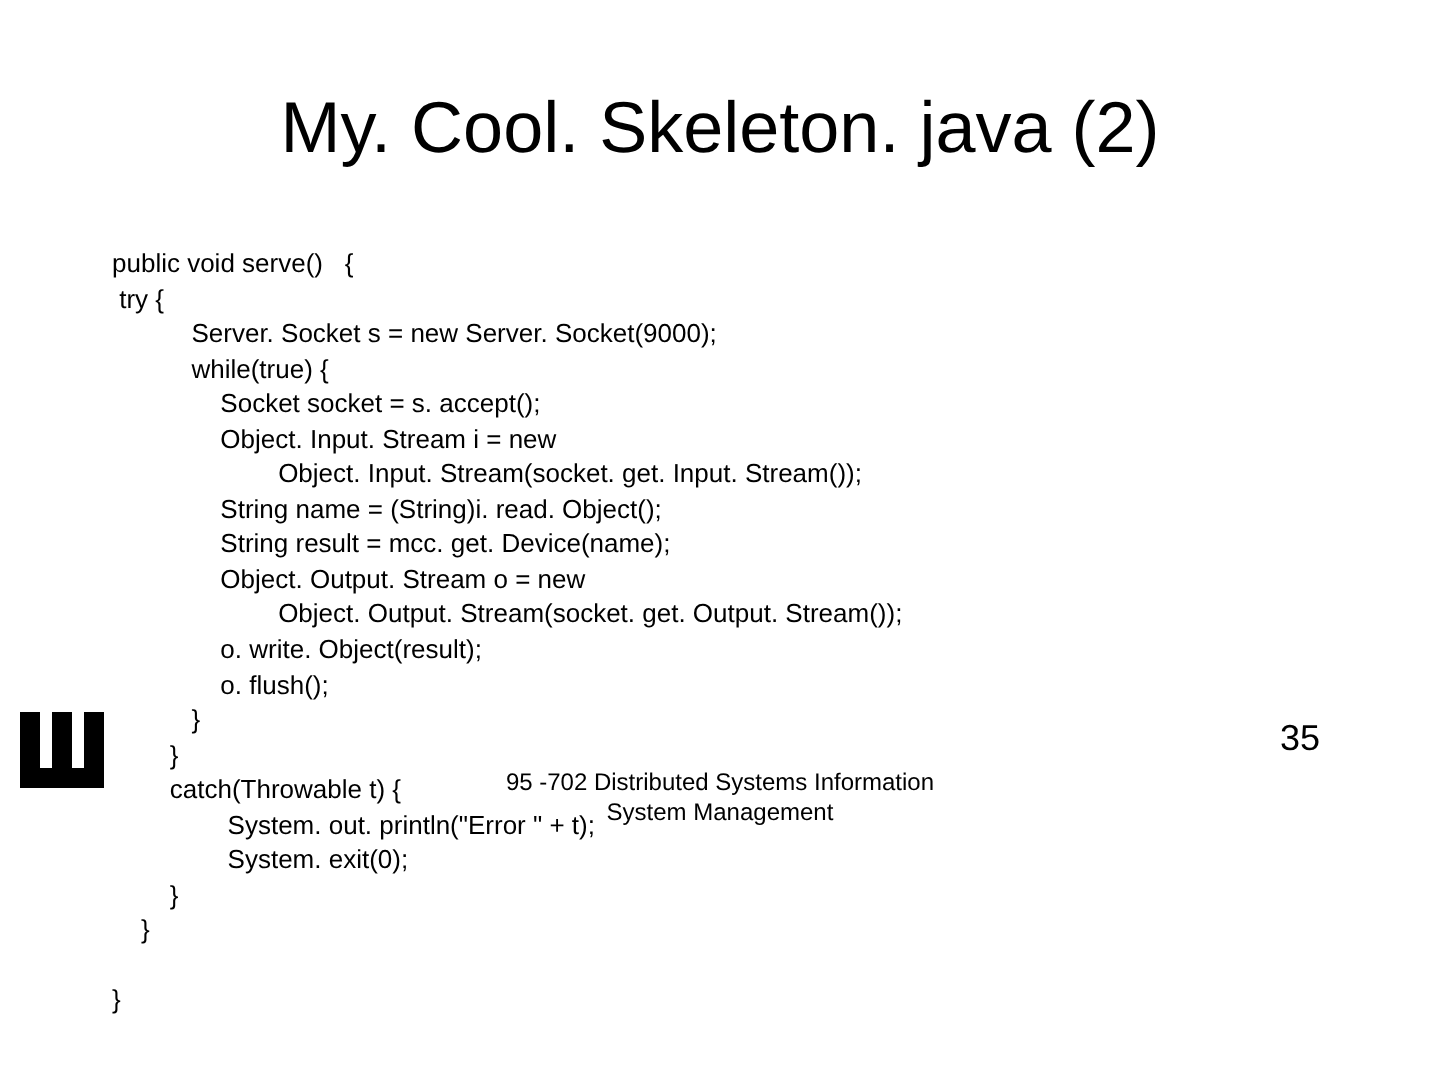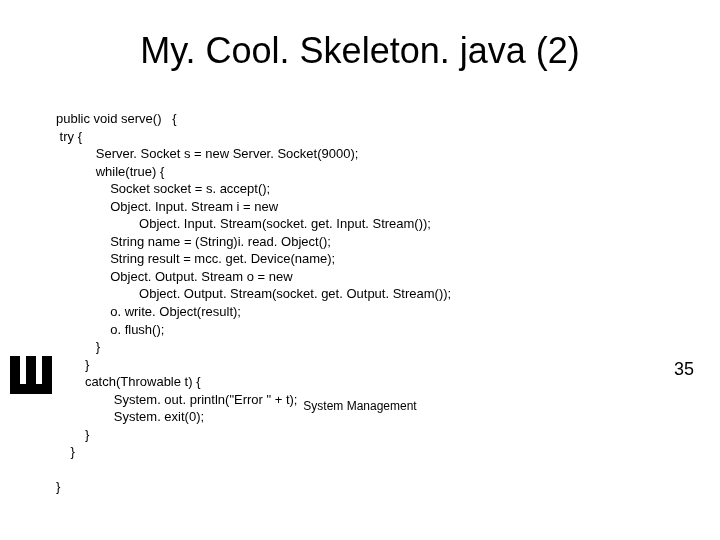--- a/index.html
+++ b/index.html
@@ -6,21 +6,21 @@
   html, body { width: 720px; height: 540px; }
   body {
     font-family: Arial, Helvetica, sans-serif;
     background: #fff;
     position: relative;
   }
   .slide {
     width: 720px;
     height: 408px;
     position: relative;
-    padding: 30px 50px 40px 50px;
+    padding: 43px 50px 40px 50px;
   }
   .title {
     font-size: 36px;
     text-align: center;
     color: #000;
     margin-bottom: 22px;
     font-weight: normal;
   }
   .code-block {
     font-size: 13px;
@@ -42,21 +42,21 @@
   .footer-center {
     position: absolute;
     left: 50%;
     transform: translateX(-50%);
     text-align: center;
     line-height: 1.25;
     width: 300px;
   }
   .footer-right {
     position: absolute;
-    right: 26px;
+    right: 60px;
     bottom: 4px;
     font-size: 18px;
   }
   .logo {
     position: absolute;
     left: 6px;
     bottom: 10px;
     width: 52px;
     height: 46px;
   }
@@ -96,19 +96,19 @@
     <svg viewBox="0 0 52 46">
       <rect x="4" y="4" width="10" height="38" fill="#000"></rect>
       <rect x="20" y="4" width="10" height="38" fill="#000"></rect>
       <rect x="36" y="4" width="10" height="38" fill="#000"></rect>
       <rect x="4" y="32" width="42" height="10" fill="#000"></rect>
     </svg>
   </div>
 
   <div class="footer">
     <div class="footer-center">
-      <br>
+      <span>95 -702 Distributed Systems Information</span><br>
       <span>System Management</span>
     </div>
     <div class="footer-right">35</div>
   </div>
 
 </div>
 
 </body></html>

